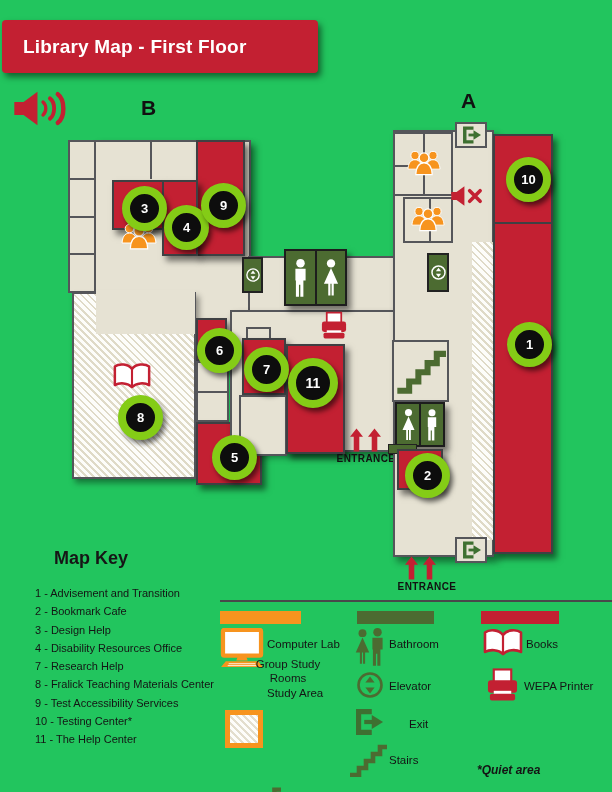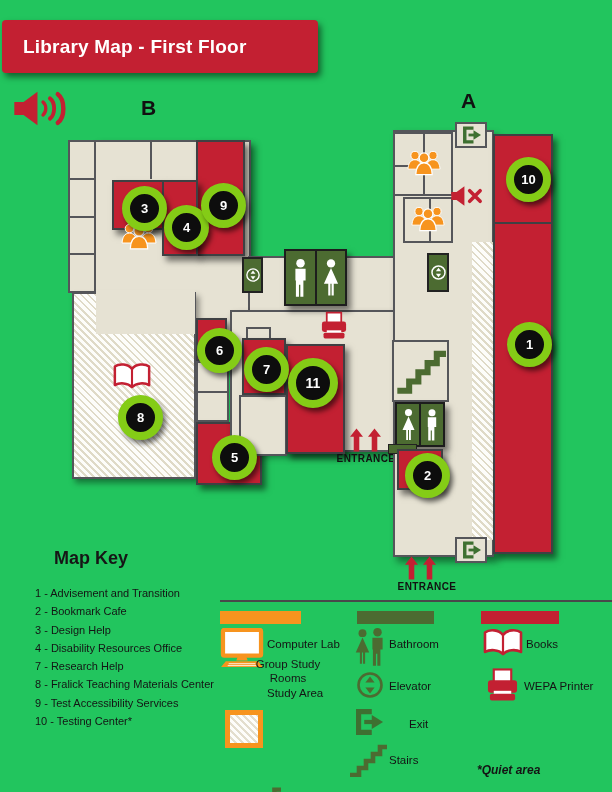--- a/index.html
+++ b/index.html
@@ -258,20 +258,21 @@
   <div class="abs mk-title" style="left:54px;top:548px;">Map Key</div>
   <div class="abs mk-items" style="left:35px;top:584px;">
     <span>1 - Advisement and Transition</span>
     <span>2 - Bookmark Cafe</span>
     <span>3 - Design Help</span>
     <span>4 - Disability Resources Office</span>
     <span>7 - Research Help</span>
     <span>8 - Fralick Teaching Materials Center</span>
     <span>9 - Test Accessibility Services</span>
     <span>10 - Testing Center*</span>
+    <span>11 - The Help Center</span>
   </div>
 
   <div class="abs" style="left:220px;top:600px;width:392px;height:2px;background:#48484A;"></div>
 
   <div class="lg-bar" style="left:220px;top:611px;width:81px;background:#F7941E;"></div>
   <svg class="abs ic" style="left:220px;top:628px;color:#F7941E" width="44" height="40">
       <use href="#i-computer"></use>
     </svg>
   <div class="lg-label" style="left:267px;top:638px;">Computer Lab</div>
   <div class="abs gsr" style="left:250px;top:658px;width:76px;">Group Study Rooms</div>

